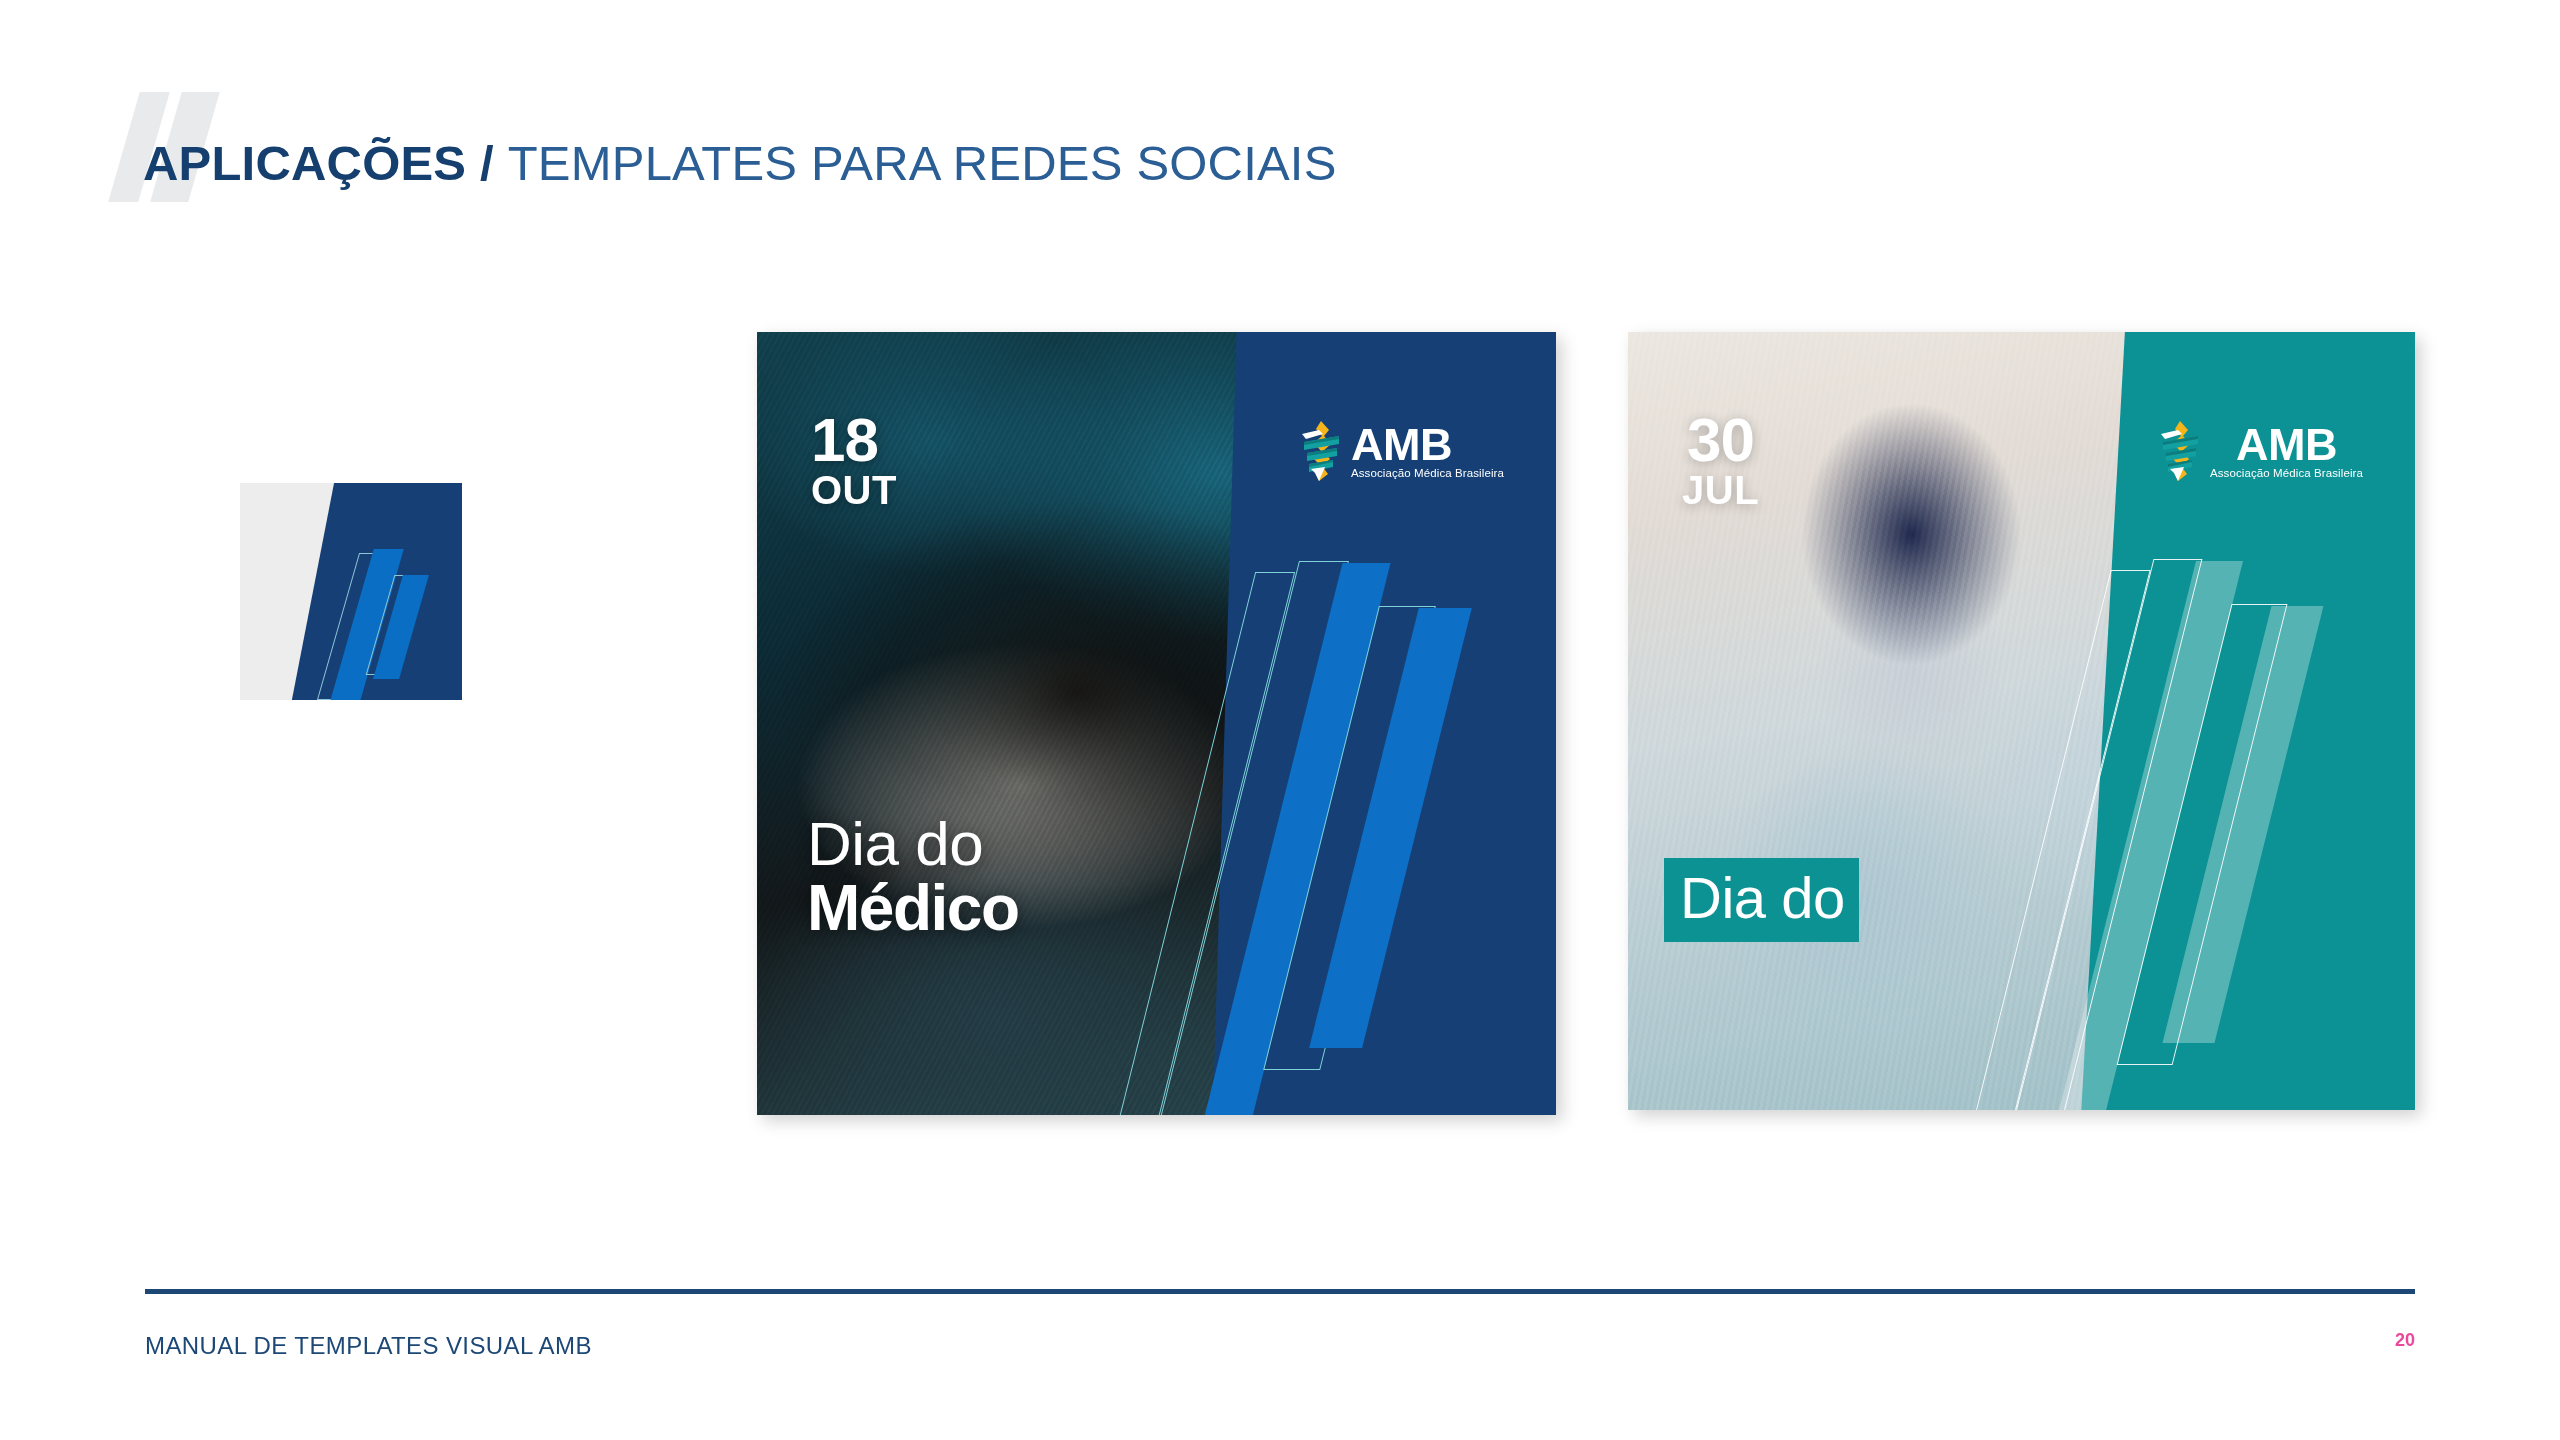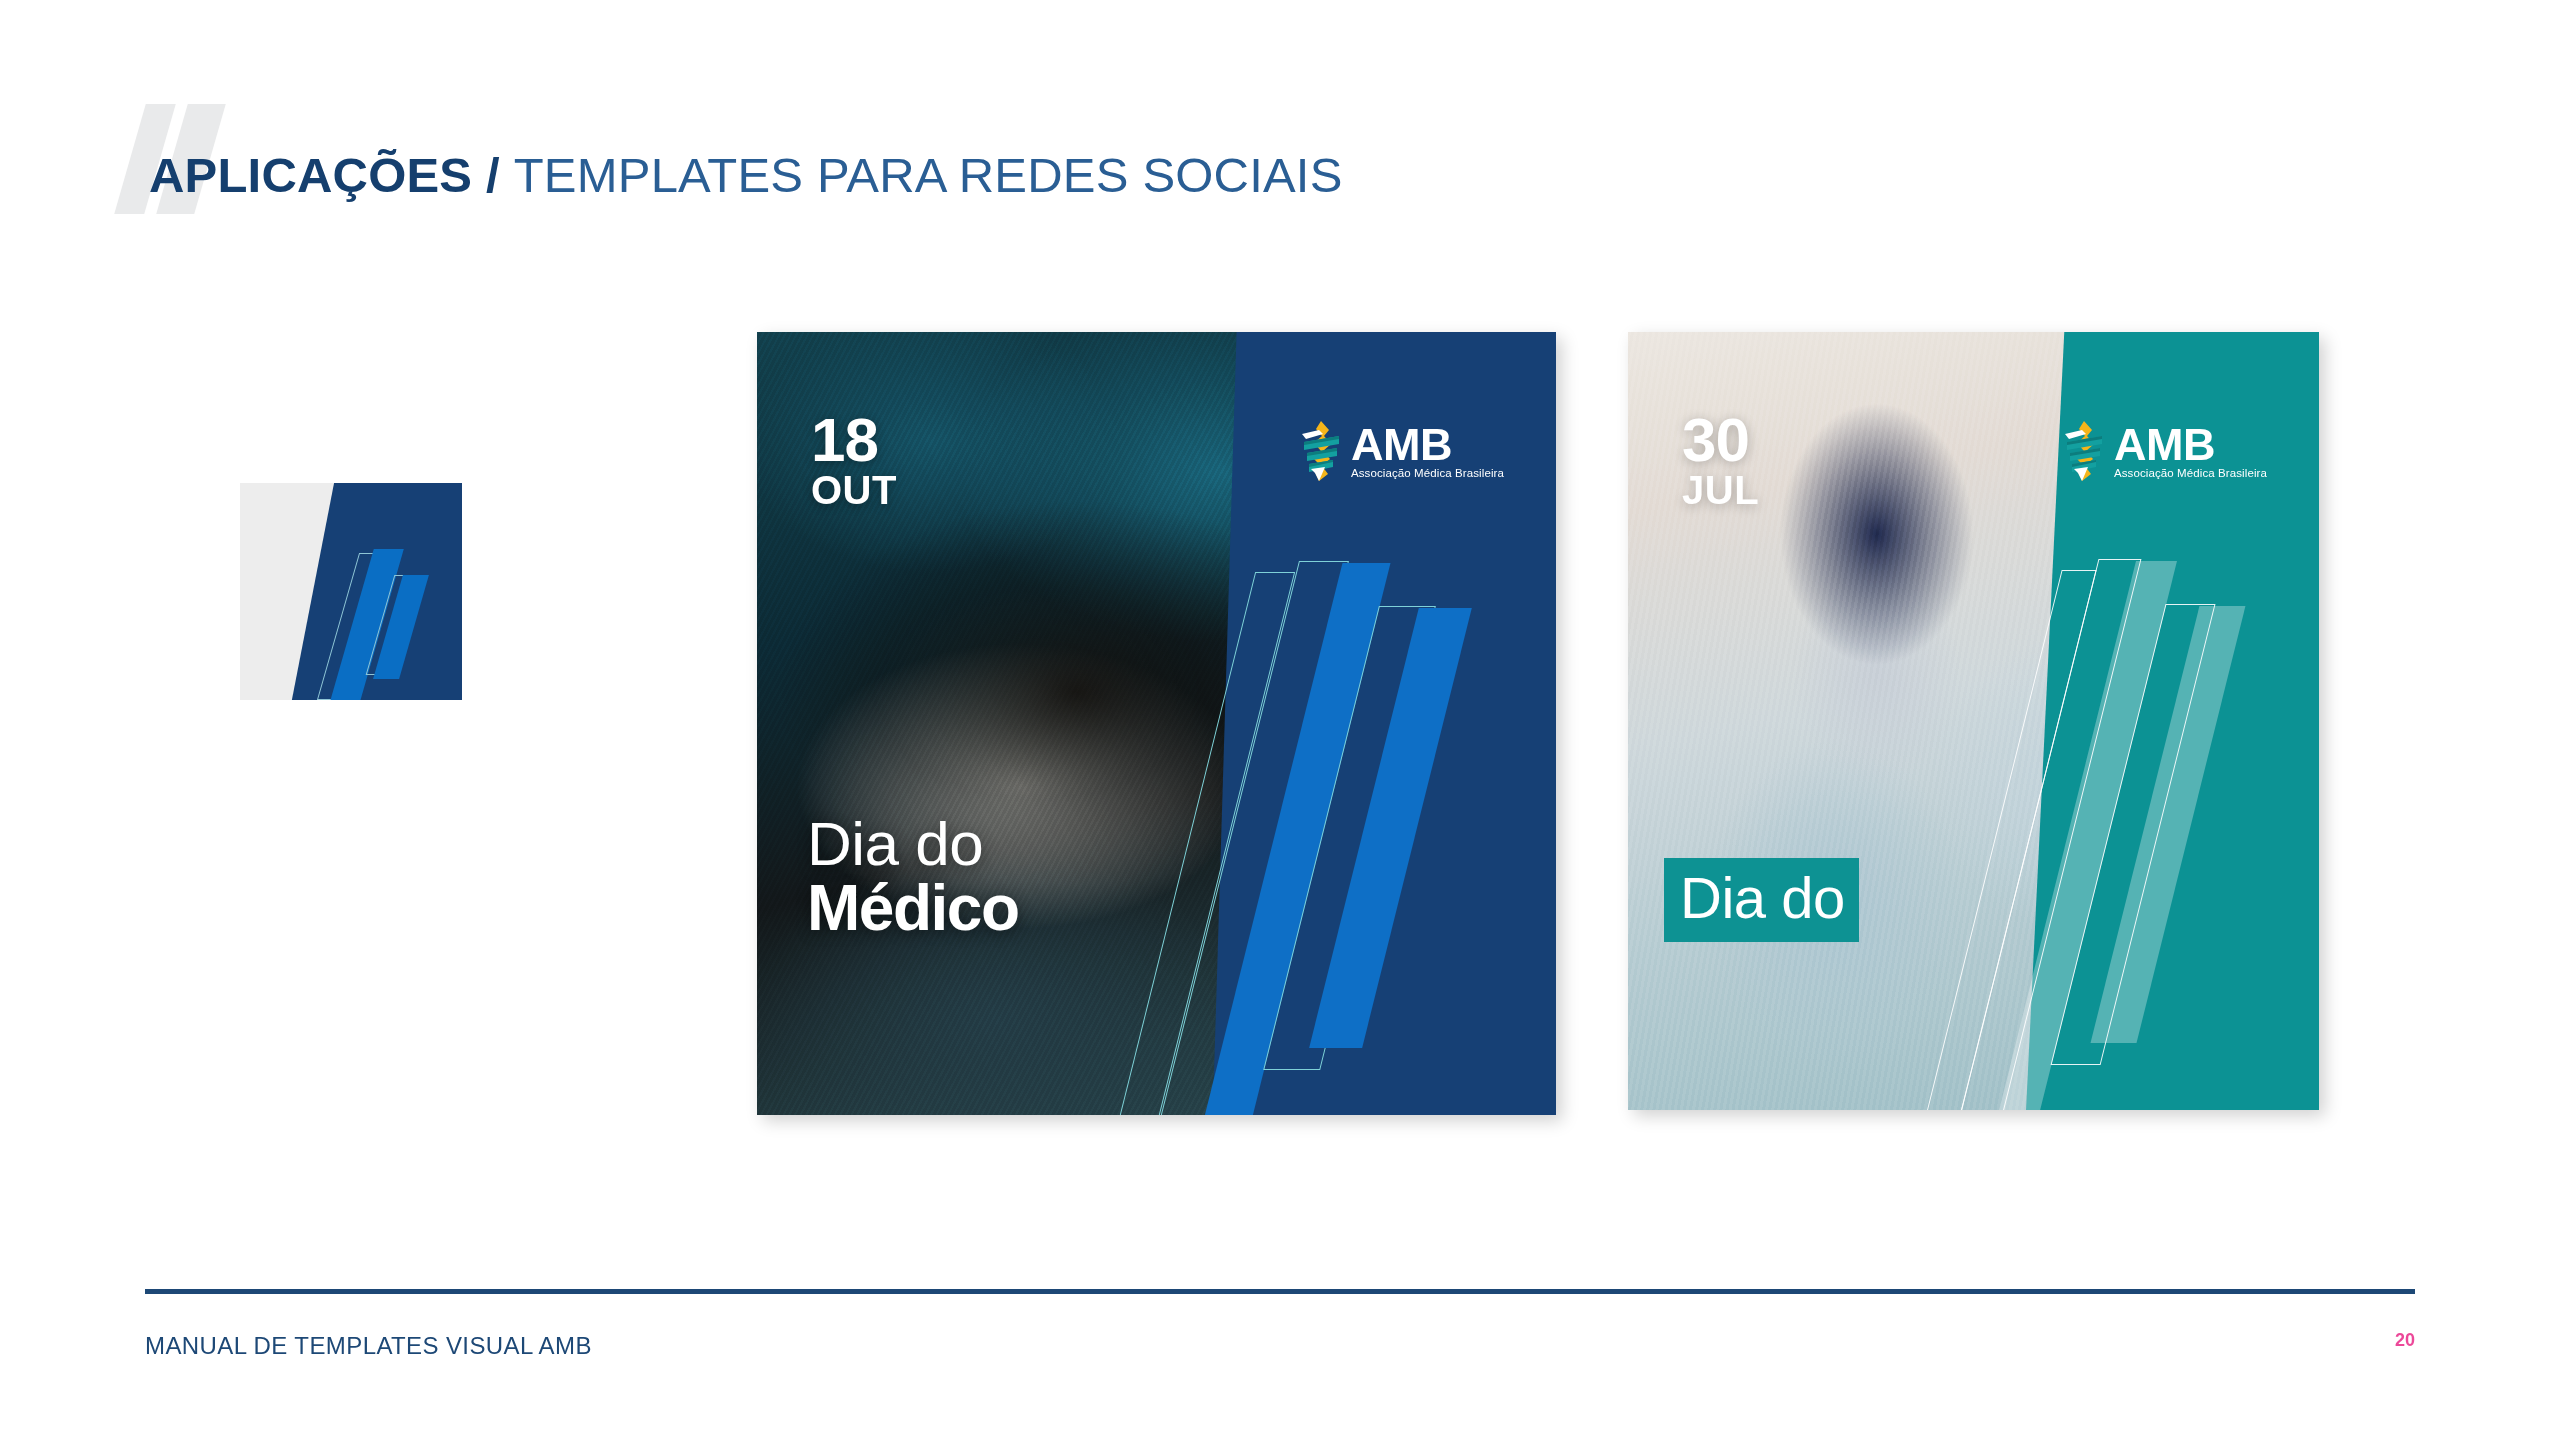--- a/index.html
+++ b/index.html
@@ -19,25 +19,24 @@
   
   .slide {
     position: absolute;
     inset: 0;
     background: #ffffff;
   }
 
   
   .header {
     position: absolute;
-    left: 6px;
+    left: 0;
     top: 0;
     width: 2068px;
     height: 250px;
-    margin-top: 12px;
   }
   .header-graphism {
     position: absolute;
     left: 118px;
     top: 92px;
     width: 120px;
     height: 110px;
   }
   .hg-bar {
     position: absolute;
@@ -121,21 +120,21 @@
   .sw-out.o1 { left: 98px;  top: 70px; width: 26px; height: 145px; }
   .sw-out.o2 { left: 140px; top: 92px; width: 28px; height: 98px; }
 
   
   .card {
     position: absolute;
     overflow: hidden;
     box-shadow: 6px 6px 16px rgba(0,0,0,0.18);
   }
   #card-medico { left: 757px;  top: 332px; width: 799px; height: 783px; }
-  #card-cirurgiao { left: 1628px; top: 332px; width: 691px; height: 778px; }
+  #card-cirurgiao { left: 1628px; top: 332px; width: 787px; height: 778px; text-align: center; }
 
   .card-photo {
     position: absolute;
     inset: 0;
   }
 
   
   .photo-medico {
     background:
       radial-gradient(ellipse 52% 34% at 40% 46%, rgba(14,12,10,0.92) 0%, rgba(14,12,10,0) 72%),

